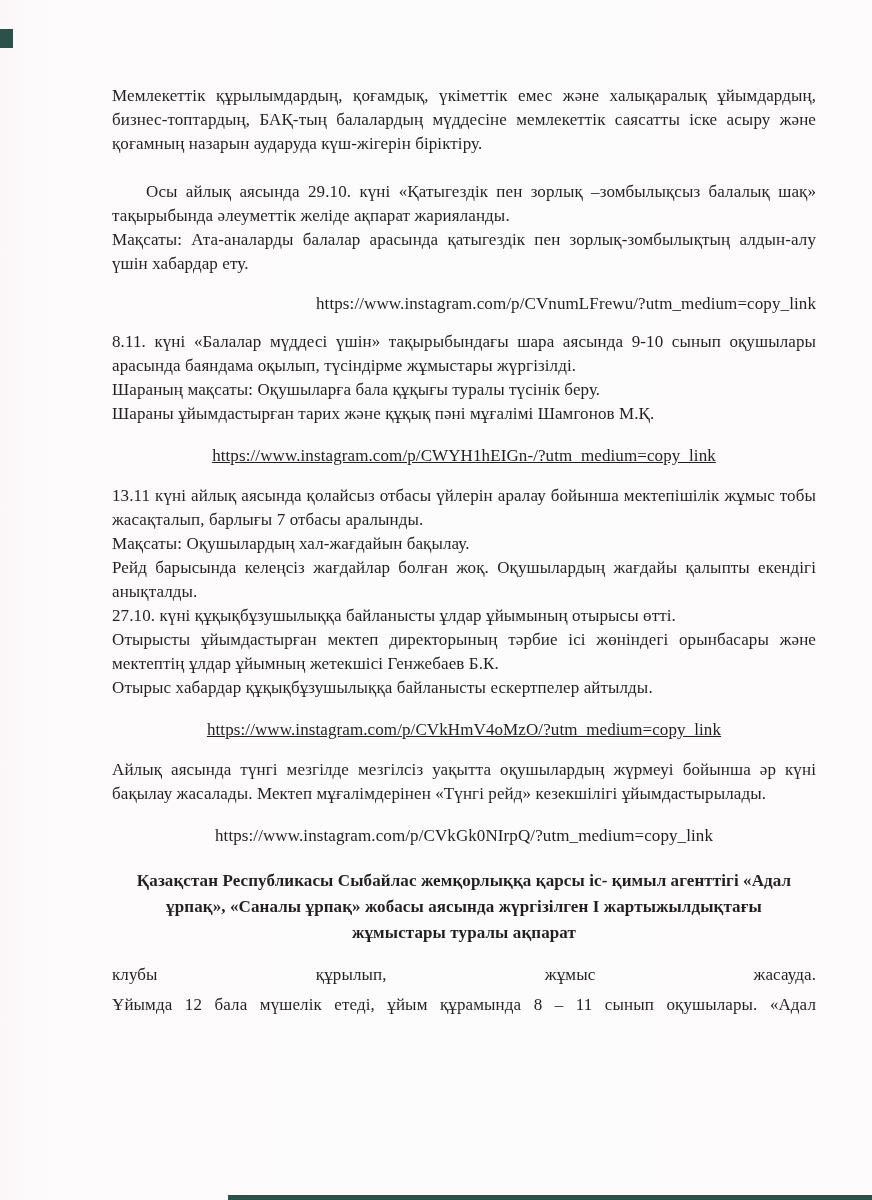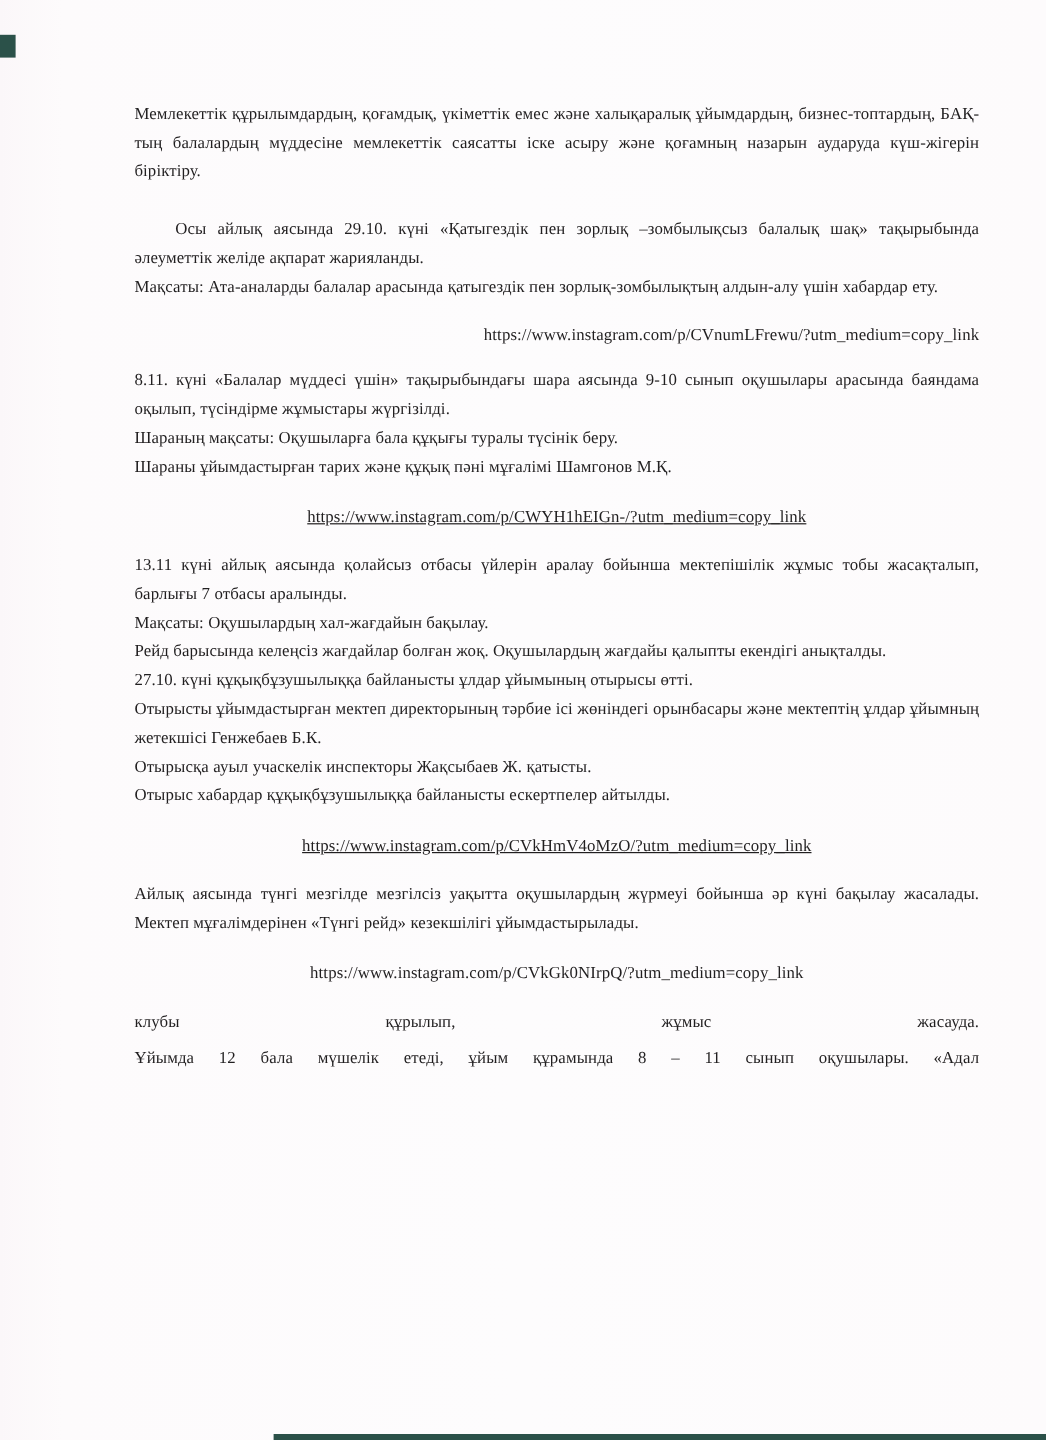--- a/index.html
+++ b/index.html
@@ -12,21 +12,21 @@
     position: relative;
     width: 872px; height: 1200px;
     background: linear-gradient(90deg, #fbf7f9 0%, #fdfbfc 6%, #fdfcfd 50%, #fdfbfc 100%);
     overflow: hidden;
     color: #211f20;
   }
   .content {
     position: absolute;
     left: 112px; top: 84px;
     width: 704px;
-    font-size: 14px;
+    font-size: 17px;
     line-height: 24px;
     letter-spacing: 0.1px;
   }
   .para { text-align: justify; margin: 0; }
   .indent { text-indent: 34px; }
   .mt { margin-top: 24px; }
   .link-line {
     margin: 16px 0 14px 0;
     text-align: right;
     white-space: nowrap;
@@ -81,30 +81,30 @@
 
     <p class="para">Мақсаты: Оқушылардың хал-жағдайын бақылау.</p>
 
     <p class="para">Рейд барысында келеңсіз жағдайлар болған жоқ. Оқушылардың жағдайы қалыпты екендігі анықталды.</p>
 
     <p class="para">27.10. күні құқықбұзушылыққа байланысты ұлдар ұйымының отырысы өтті.</p>
 
 
     <p class="para">Отырысты ұйымдастырған мектеп директорының тәрбие ісі жөніндегі орынбасары және мектептің ұлдар ұйымның жетекшісі Генжебаев Б.К.</p>
 
-    <p class="para">Отырысқа ауыл учаскелік инспекторы Жақсыбаев Ж. қатысты.</p>
 
     <p class="para">Отырыс хабардар құқықбұзушылыққа байланысты ескертпелер айтылды.</p>
 
     <div class="link-line link-center mt-link mb-link">https://www.instagram.com/p/CVkHmV4oMzO/?utm_medium=copy_link</div>
 
     <p class="para">Айлық аясында түнгі мезгілде мезгілсіз уақытта оқушылардың жүрмеуі бойынша әр күні бақылау жасалады. Мектеп мұғалімдерінен «Түнгі рейд» кезекшілігі ұйымдастырылады.</p>
 
     <div class="link-line link-center mt-link">https://www.instagram.com/p/CVkGk0NIrpQ/?utm_medium=copy_link</div>
 
+    <p class="para heading">Қазақстан Республикасы Сыбайлас жемқорлыққа қарсы іс- қимыл агенттігі «Адал ұрпақ», «Саналы ұрпақ» жобасы аясында жүргізілген I жартыжылдықтағы жұмыстары туралы ақпарат</p>
 
 
     <p class="para wide spread">клубы құрылып, жұмыс жасауда.</p>
 
     <p class="para wide spread">Ұйымда 12 бала мүшелік етеді, ұйым құрамында 8 – 11 сынып оқушылары. «Адал</p>
 
   </div>
 
   <div class="artifact-corner" style="background: rgb(43, 81, 73);"></div>
   <div class="artifact-bottom" style="background: rgb(43, 81, 73);"></div>

